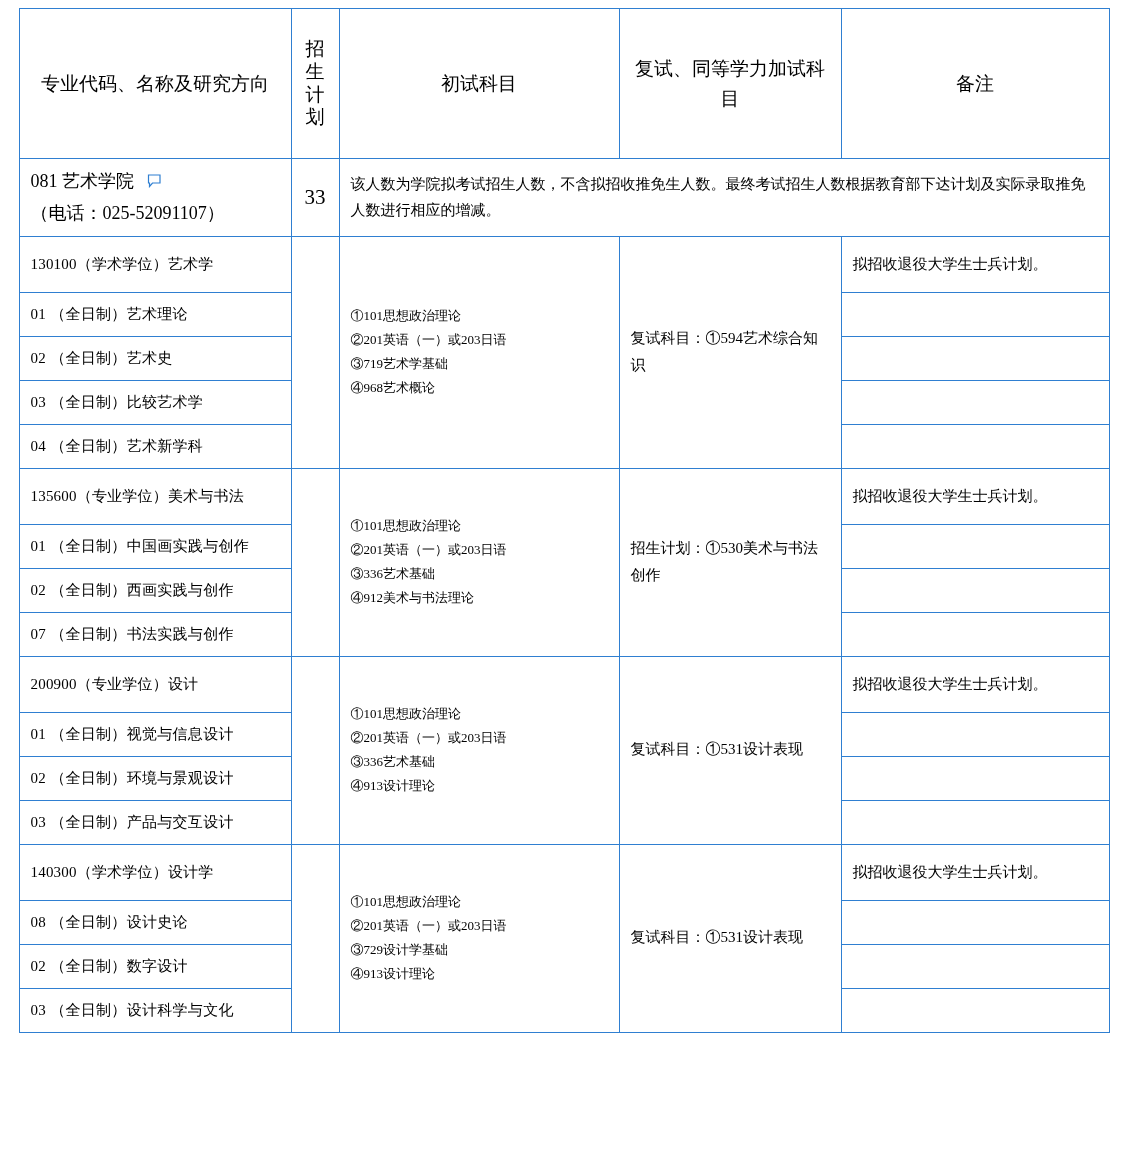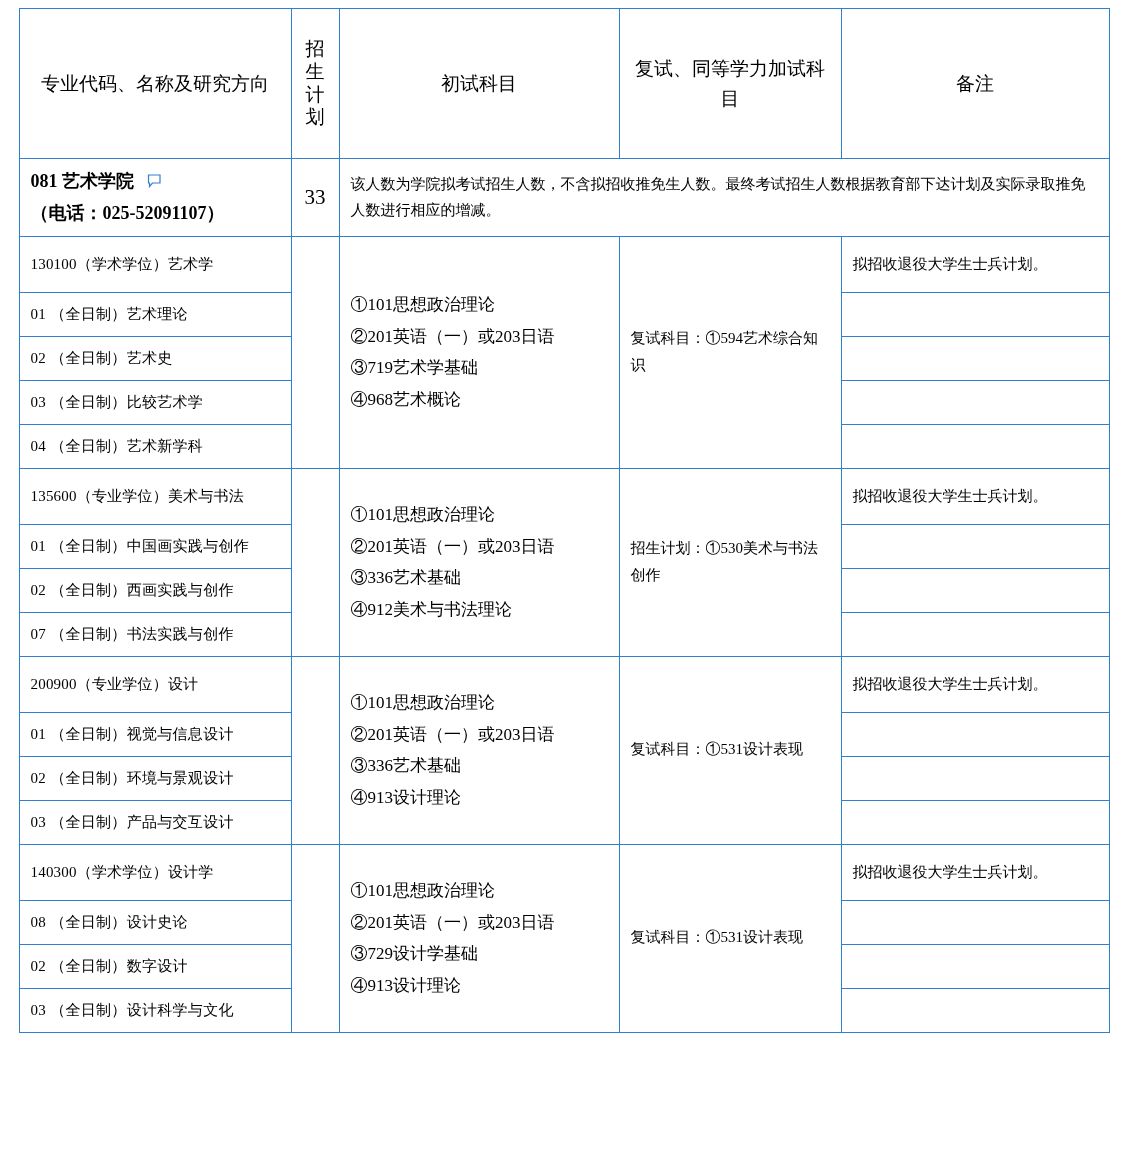--- a/index.html
+++ b/index.html
@@ -60,21 +60,21 @@
   }
 
   td.note-row {
     font-size: 15px;
     line-height: 1.75;
     text-align: left;
     padding: 10px 10px 10px 12px;
   }
   td.college {
     font-size: 18px;
-    font-weight: bold;
+    font-weight: normal;
     line-height: 1.8;
     padding-left: 14px;
   }
   .flag-icon {
     display: inline-block;
     width: 15px;
     height: 14px;
     vertical-align: -1px;
     margin-left: 8px;
   }
@@ -87,21 +87,21 @@
     font-weight: normal;
     padding-left: 14px;
     letter-spacing: 0.2px;
   }
   td.dir-name {
     font-size: 15px;
     padding-left: 36px;
     letter-spacing: 0.3px;
   }
   td.subjects {
-    font-size: 17px;
+    font-size: 13px;
     line-height: 1.85;
     text-align: left;
     padding-left: 16px;
     white-space: pre-line;
   }
   td.retest {
     font-size: 15px;
     line-height: 1.85;
     text-align: left;
     padding-left: 12px;

